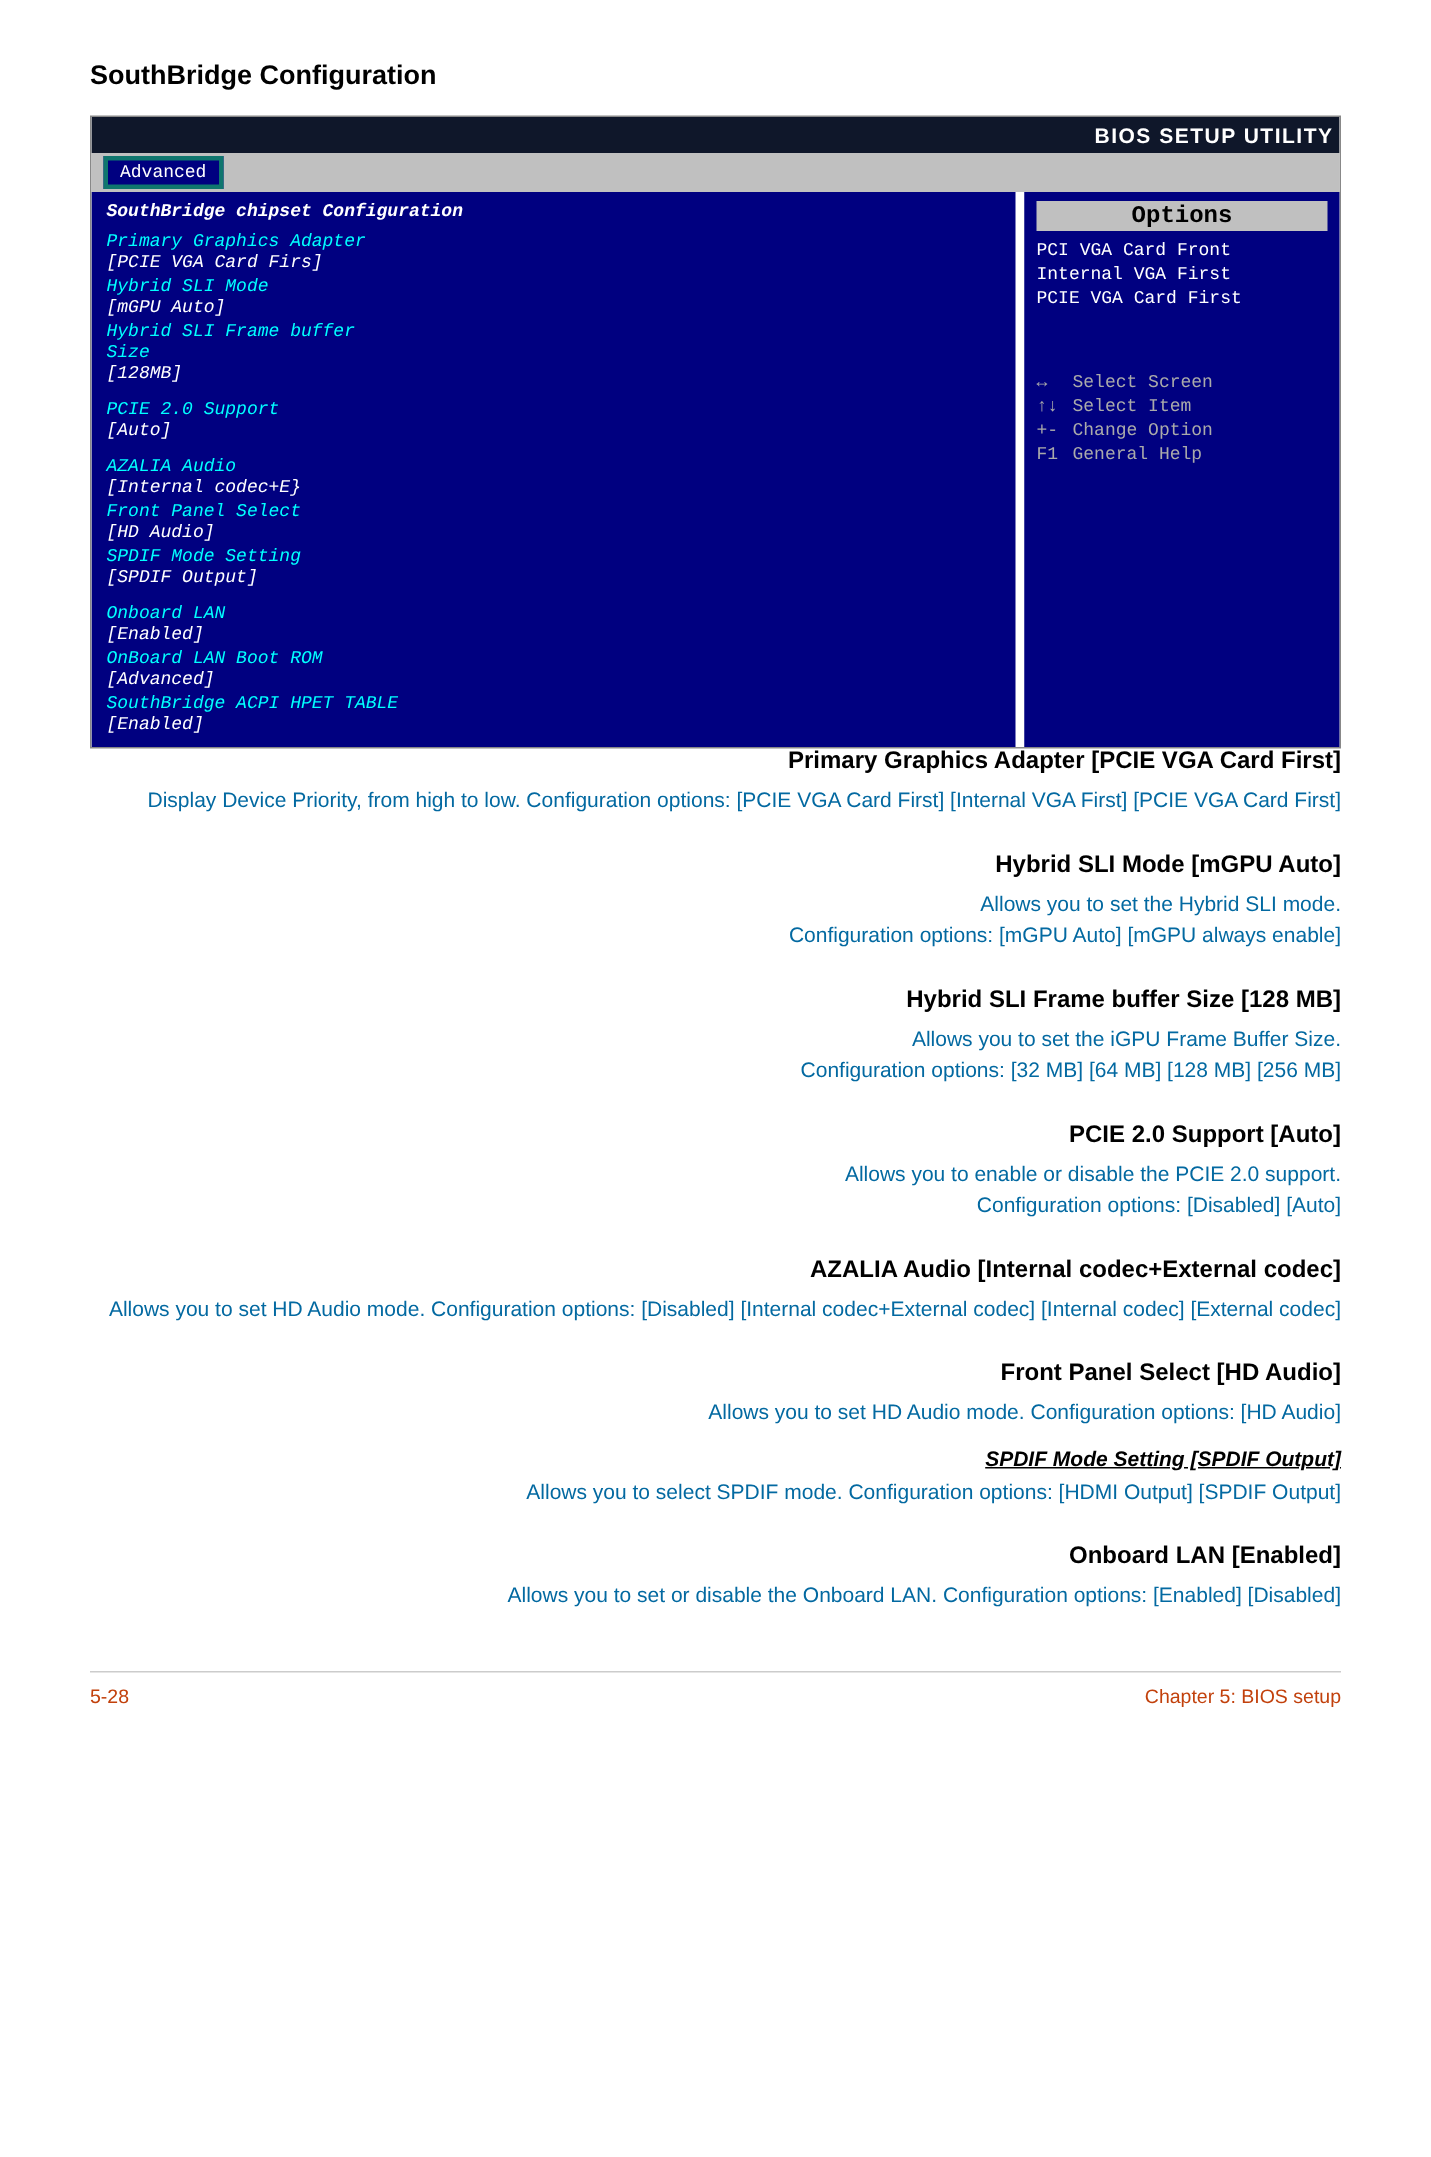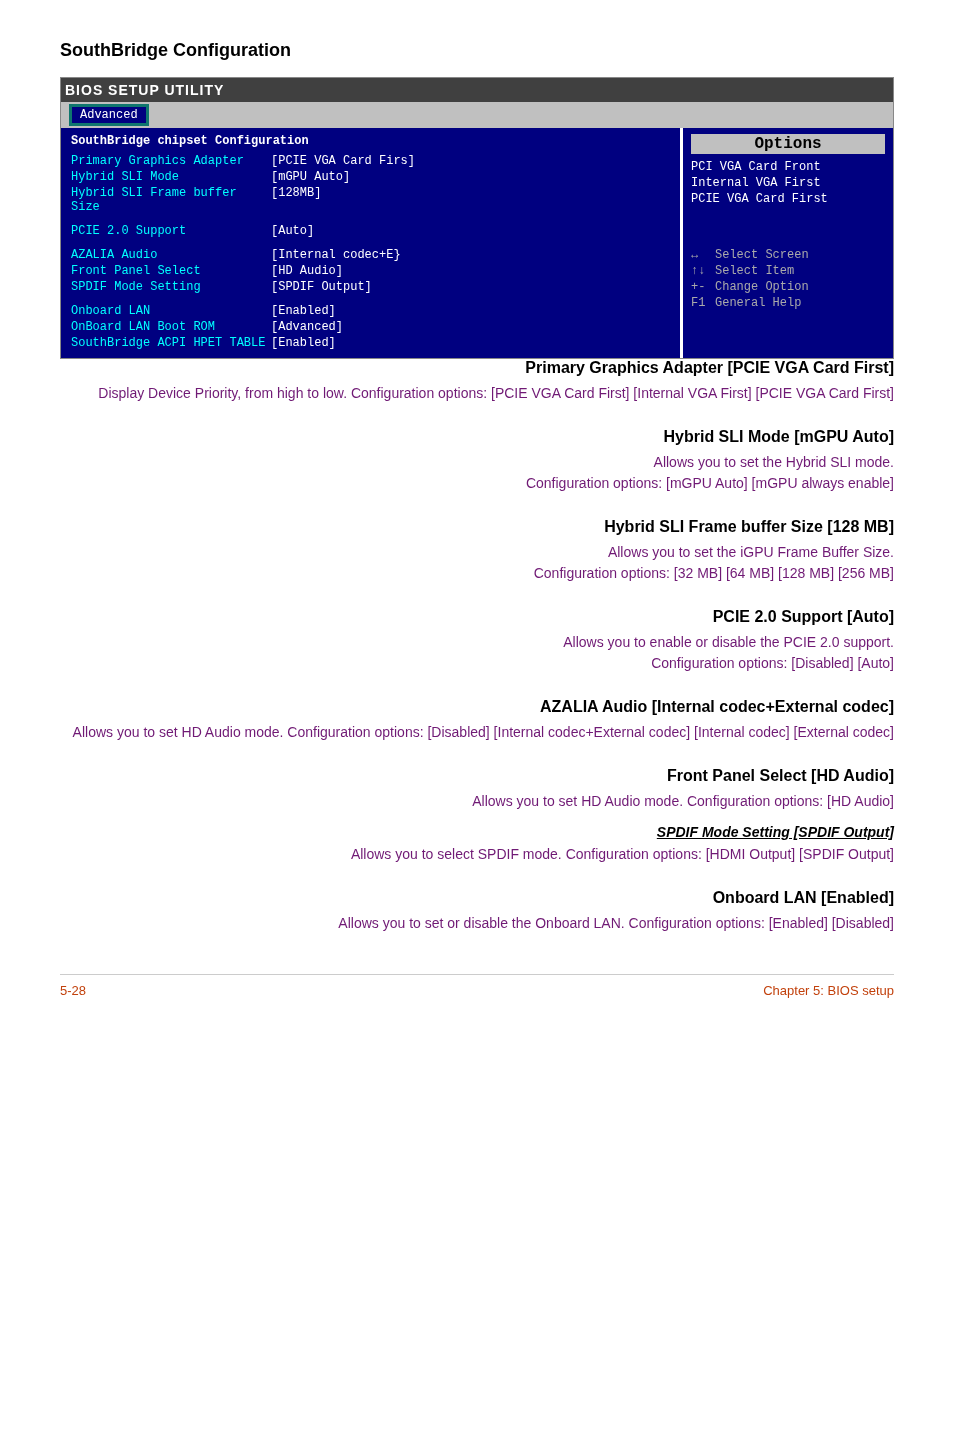--- a/index.html
+++ b/index.html
@@ -14,41 +14,42 @@
     }
 
     
     .page-title {
       font-size: 18px;
       font-weight: bold;
       margin-bottom: 16px;
     }
 
     .bios-header {
-      text-align: left;
-      background: #404040;
+      text-align: right;
+      background: #0f172a;
       color: #fff;
       padding: 4px;
       font-weight: bold;
       letter-spacing: 1px;
     }
 
     .bios-tab {
       display: inline-block;
       background: #000080;
       color: #fff;
       padding: 1px 8px;
       border: 3px solid #0f766e;
       font-family: 'Courier New', monospace;
       font-size: 12px;
     }
 
     .bios-row {
       display: flex;
       margin-bottom: 2px;
+      flex-direction: column;
     }
 
     .bios-row-label {
       color: #0ff;
       width: 200px;
       flex-shrink: 0;
       font-family: 'Courier New', monospace;
       font-size: 12px;
     }
 
@@ -77,21 +78,21 @@
 
     .section-heading {
       font-size: 16px;
       font-weight: bold;
       margin-bottom: 6px;
     }
 
     .section-text {
       font-size: 14px;
       line-height: 1.5;
-      color: #701a75;
+      color: #0369a1;
     }
 
     .section-sub {
       margin-top: 12px;
       margin-left: 32px;
     }
 
     .section-sub-heading {
       font-size: 14px;
       font-weight: bold;
@@ -125,21 +126,21 @@
 <div class="bios-full-section">
 
   <div class="bios-header">BIOS SETUP UTILITY</div>
 
   <div style="background:#c0c0c0; padding:2px 8px;">
     <span class="bios-tab">Advanced</span>
   </div>
 
   <div style="display:flex; background:#000080;">
 
-    <div style="flex:1; padding:6px 10px; border-right:3px solid #ffffff;">
+    <div style="flex:1; padding:6px 10px; border-right:6px solid #ffffff;font-style:italic;">
 
       <div style="color:#fff; font-family:'Courier New',monospace; font-size:12px; margin-bottom:6px; font-weight:bold;">SouthBridge chipset Configuration</div>
 
       <div>
         <div class="bios-row">
           <span class="bios-row-label">Primary Graphics Adapter</span>
           <span class="bios-row-value">[PCIE VGA Card Firs]</span>
         </div>
         <div class="bios-row">
           <span class="bios-row-label">Hybrid SLI Mode</span>

